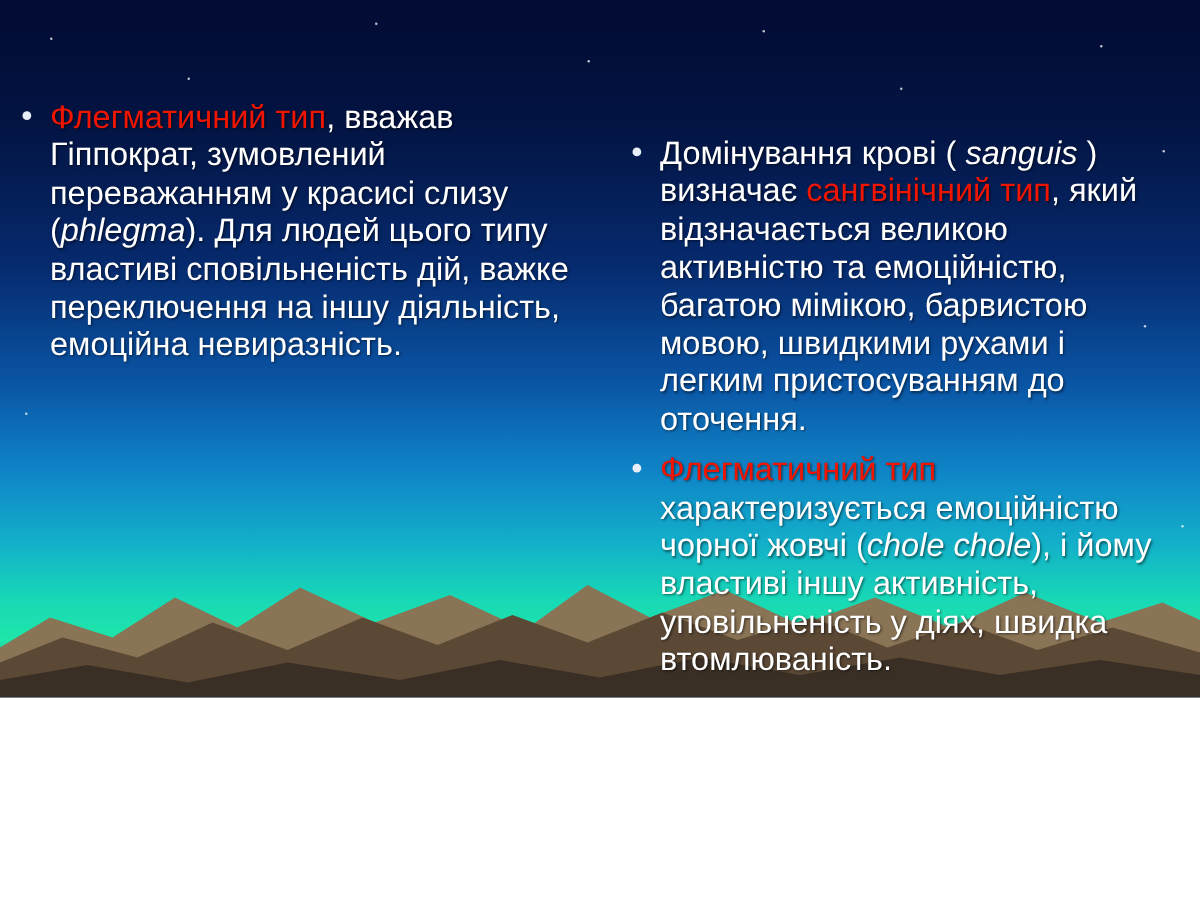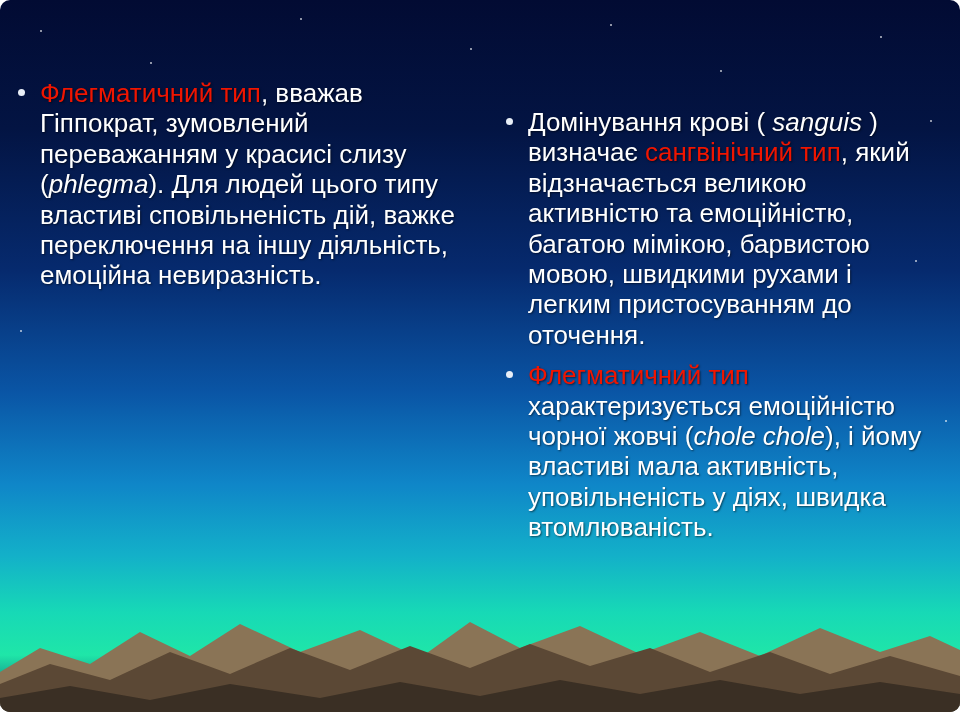--- a/index.html
+++ b/index.html
@@ -8,33 +8,32 @@
   }
   body {
     width: 960px;
     height: 720px;
     overflow: hidden;
     font-family: "Liberation Sans", sans-serif;
   }
   .slide {
     position: relative;
     width: 960px;
-    height: 712px;
+    height: 558px;
     background: linear-gradient(to bottom,
         #020b33 0%,
         #031443 18%,
         #062a6e 38%,
         #0a55a5 55%,
         #0f86c8 68%,
         #13b0c9 78%,
         #17d9b6 86%,
         #1fe6a8 92%,
         #0a3f6e 100%);
     overflow: hidden;
-    border-radius: 10px;
   }
   
   .stars {
     position: absolute;
     inset: 0;
     pointer-events: none;
   }
   .stars i {
     position: absolute;
     width: 2px;
@@ -142,19 +141,19 @@
     </div>
 
     <div class="col right">
       <ul>
         <li>
           <span class="bullet"></span>
           <span>Домінування  крові ( </span><span class="ital">sanguis</span><span> ) визначає </span><span class="red">сангвінічний тип</span><span>, який відзначається великою активністю та емоційністю, багатою мімікою, барвистою мовою, швидкими рухами і легким пристосуванням до оточення.</span>
         </li>
         <li>
           <span class="bullet"></span>
-          <span class="red">Флегматичний тип</span><span> характеризується емоційністю  чорної жовчі (</span><span class="ital">chole chole</span><span>), і йому властиві мала активність, уповільненість  у діях, швидка втомлюваність.</span>
+          <span class="red">Флегматичний тип</span><span> характеризується емоційністю  чорної жовчі (</span><span class="ital">chole chole</span><span>), і йому властиві іншу активність, уповільненість  у діях, швидка втомлюваність.</span>
         </li>
       </ul>
     </div>
 
   </div>
 </div>
 
 </body></html>

